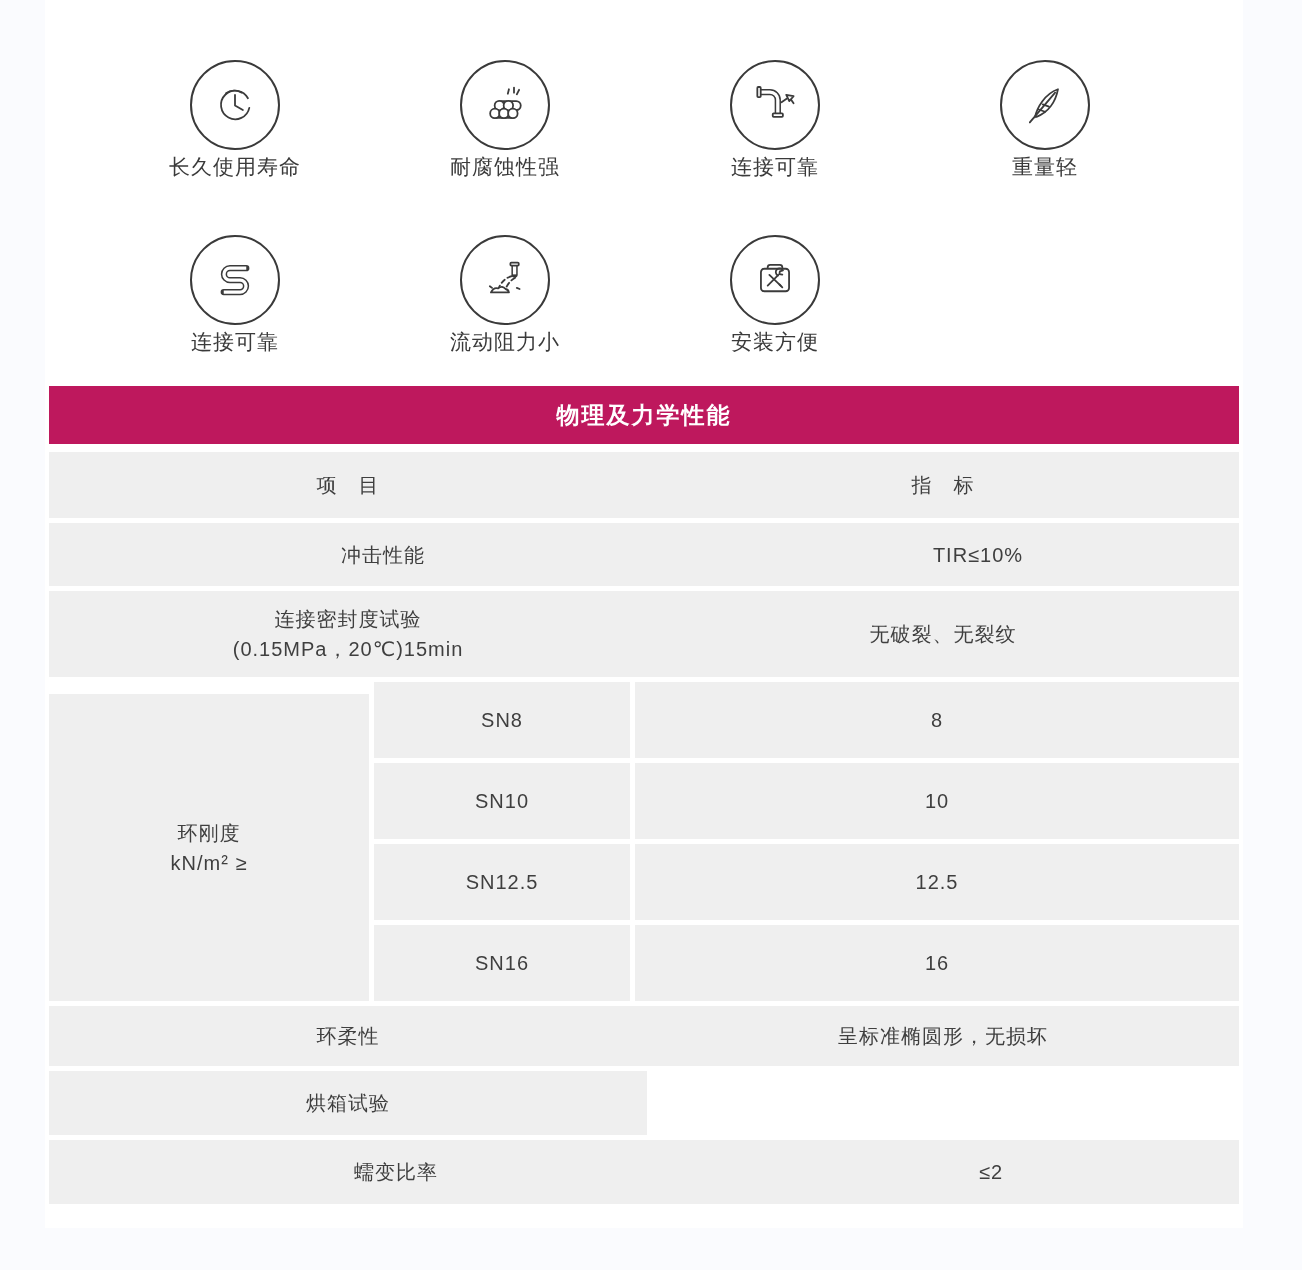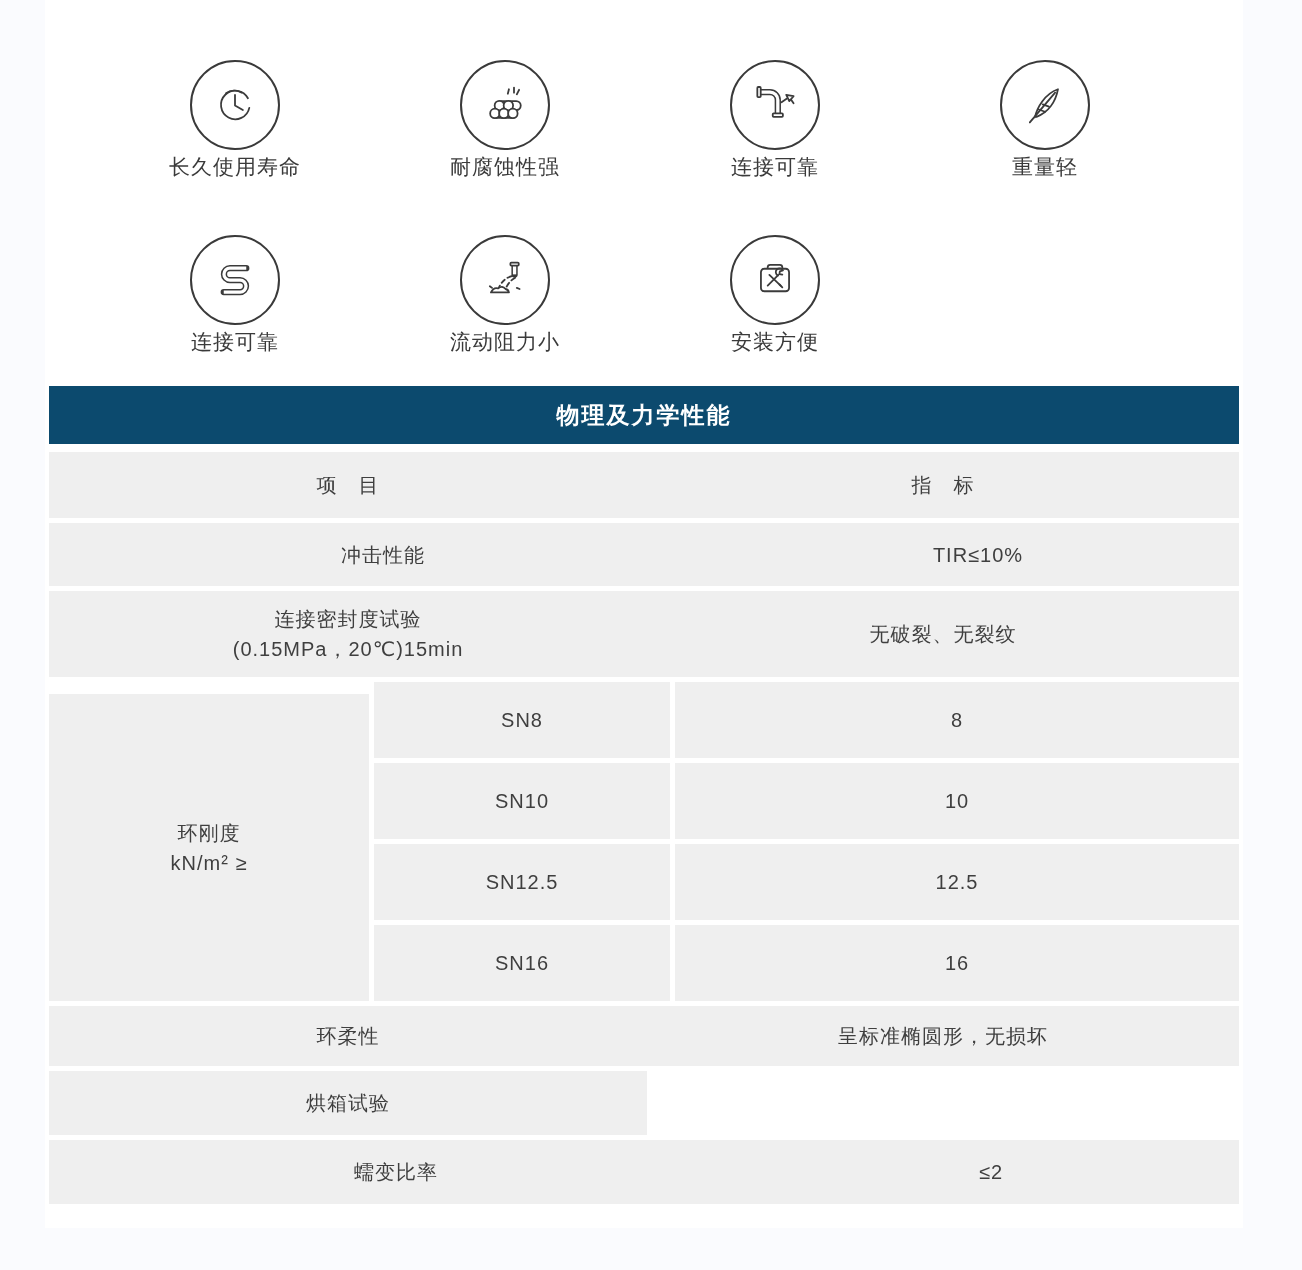--- a/index.html
+++ b/index.html
@@ -52,21 +52,21 @@
     color:#3a3a3a;
     letter-spacing:1px;
     font-family:Liberation Mono, monospace;
   }
   
   .spec{
     margin:28px 4px 0 4px;
   }
   .spec-title{
     height:58px;line-height:58px;
-    background:#0c4a6e;
+    background:#be185d;
     color:#ffffff;
     font-size:23px;font-weight:bold;
     text-align:center;letter-spacing:2px;
   }
   .tbl-body{
     margin-top:8px;
     display:flex;flex-direction:column;gap:5px;
   }
   .trow{display:flex;}
   .cell{
@@ -79,21 +79,21 @@
     letter-spacing:1px;
   }
   .c-left{width:598px;}
   .c-right{flex:1;}
   .h66{height:66px;} .h63{height:63px;padding-left:35px;} .h86{height:86px;}
   .h60{height:60px;} .h62{height:64px;} .h64{height:64px;padding-left:48px;}
   .rs-block{display:flex;gap:5px;}
   .rs-label{width:320px;margin-top:12px;}
   .rs-rows{flex:1;display:flex;flex-direction:column;gap:5px;}
   .rs-row{display:flex;gap:5px;height:76px;}
-  .rs-grade{width:296px;}
+  .rs-grade{width:256px;}
   .rs-value{flex:1;}
 </style>
 </head>
 <body>
 
 <div class="card">
 
   <div class="features">
 
     <div class="feature">

